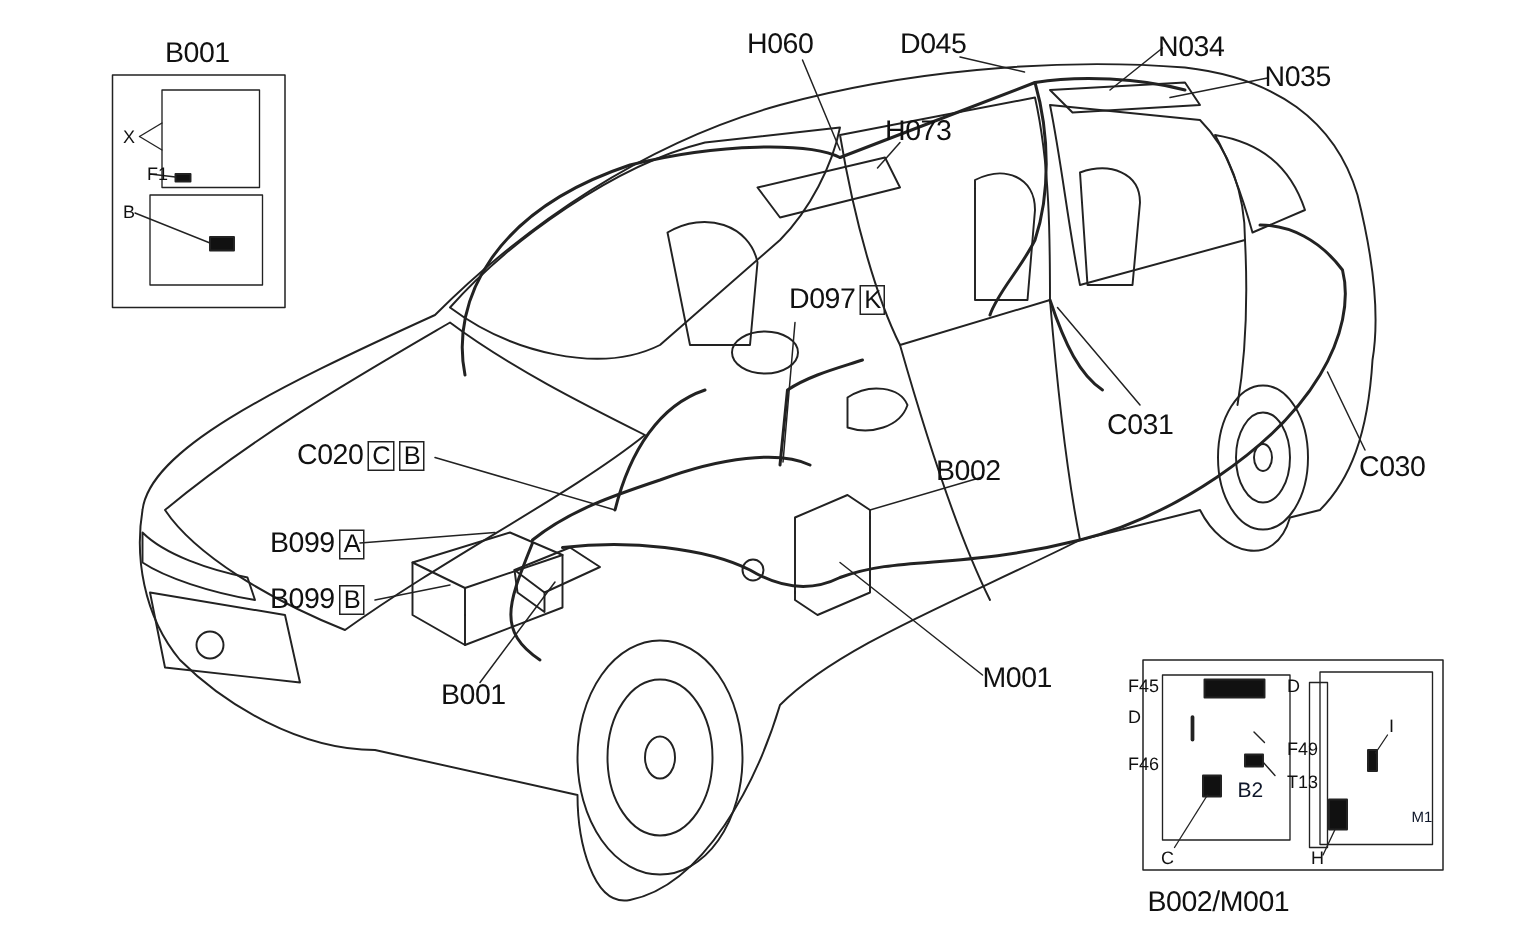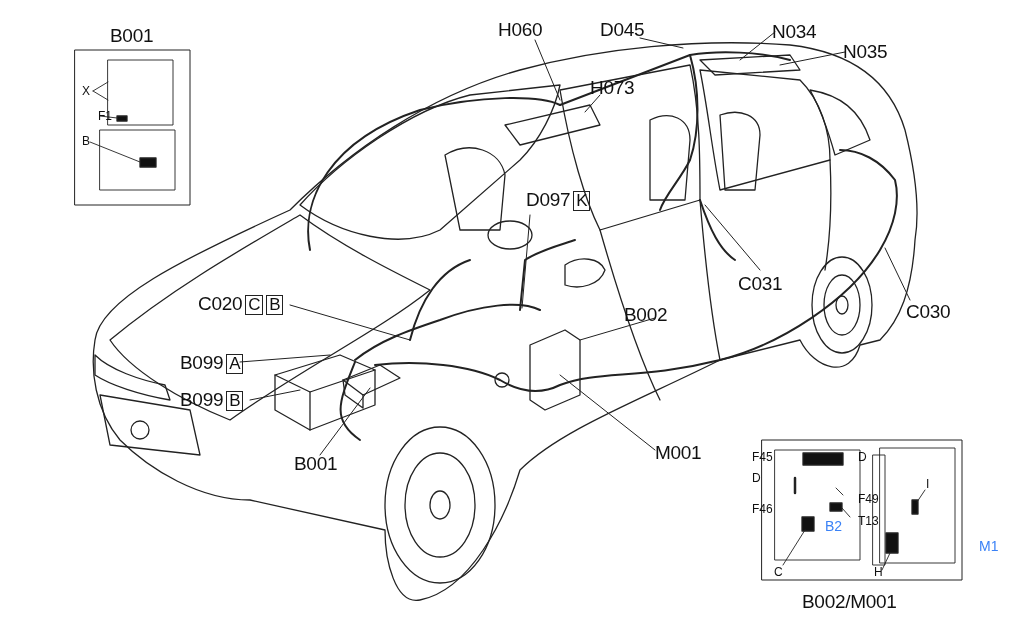--- a/index.html
+++ b/index.html
@@ -2,21 +2,21 @@
 <html><head>
 <meta charset="utf-8">
 <style>
   html, body { margin: 0; padding: 0; background: #ffffff; }
   body { width: 1024px; height: 625px; position: relative; overflow: hidden;
          font-family: "Liberation Sans", sans-serif; color: #111; }
   svg { position: absolute; left: 0; top: 0; }
   .lbl { position: absolute; font-size: 19px; line-height: 20px; color: #111; white-space: nowrap; letter-spacing: -0.3px; }
   .sm { position: absolute; font-size: 12px; line-height: 12px; color: #111; white-space: nowrap; }
   .box { display: inline-block; border: 1px solid #222; padding: 0 2px; margin-left: 3px; line-height: 18px; font-size: 17px; }
-  .grey { color: #3b82f6; }
+  .grey { color: #0f172a; }
 </style>
 </head>
 <body>
 
 <svg width="1024" height="625" viewBox="0 0 1024 625">
   <g fill="none" stroke="#222" stroke-width="1.3" stroke-linejoin="round" stroke-linecap="round">
 
     <path d="M95,340 C100,300 180,260 290,210 C350,150 430,95 520,70 C600,48 700,38 790,45 C850,52 890,80 905,130 C915,170 920,210 915,240 C912,290 900,320 880,340 L860,345 C850,380 815,370 800,340 L720,360 C640,400 560,430 520,470 C505,520 470,590 420,600 C395,605 385,560 385,530 L250,500 C200,500 150,470 120,440 C95,410 90,370 95,340 Z"></path>
 
     <path d="M300,205 C340,160 410,110 470,95 L560,85 C555,110 540,140 520,160 L440,230 C400,250 340,235 300,205 Z"></path>
@@ -142,14 +142,14 @@
 <div class="sm" style="left:752px;top:451px">F45</div>
 <div class="sm" style="left:858px;top:451px">D</div>
 <div class="sm" style="left:752px;top:472px">D</div>
 <div class="sm" style="left:752px;top:503px">F46</div>
 <div class="sm" style="left:858px;top:493px">F49</div>
 <div class="sm" style="left:858px;top:515px">T13</div>
 <div class="sm" style="left:774px;top:566px">C</div>
 <div class="sm" style="left:874px;top:566px">H</div>
 <div class="sm" style="left:926px;top:478px">I</div>
 <div class="sm grey" style="left:825px;top:520px;font-size:14px">B2</div>
-<div class="sm grey" style="left:979px;top:540px;font-size:14px">M1</div>
-<div class="lbl" style="left:802px;top:592px">B002/M001</div>
+<div class="sm grey" style="left:941px;top:540px;font-size:10px">M1</div>
+<div class="lbl" style="left:765px;top:592px">B002/M001</div>
 
 </body></html>

